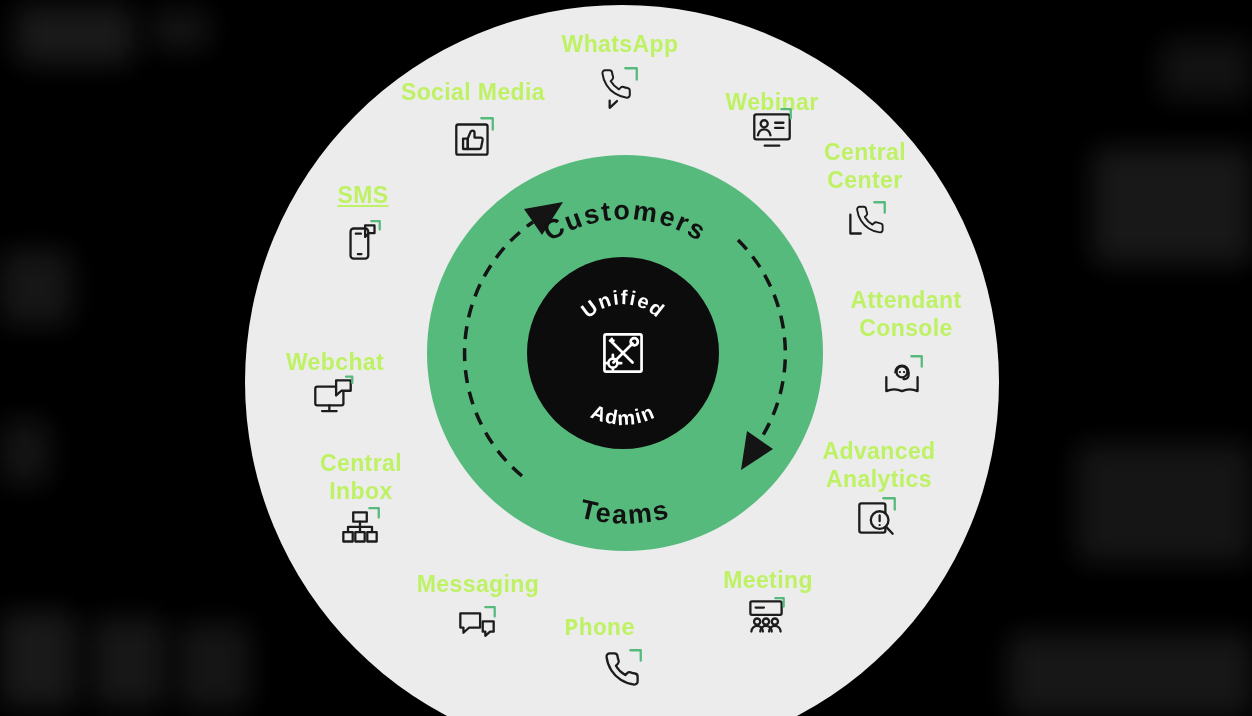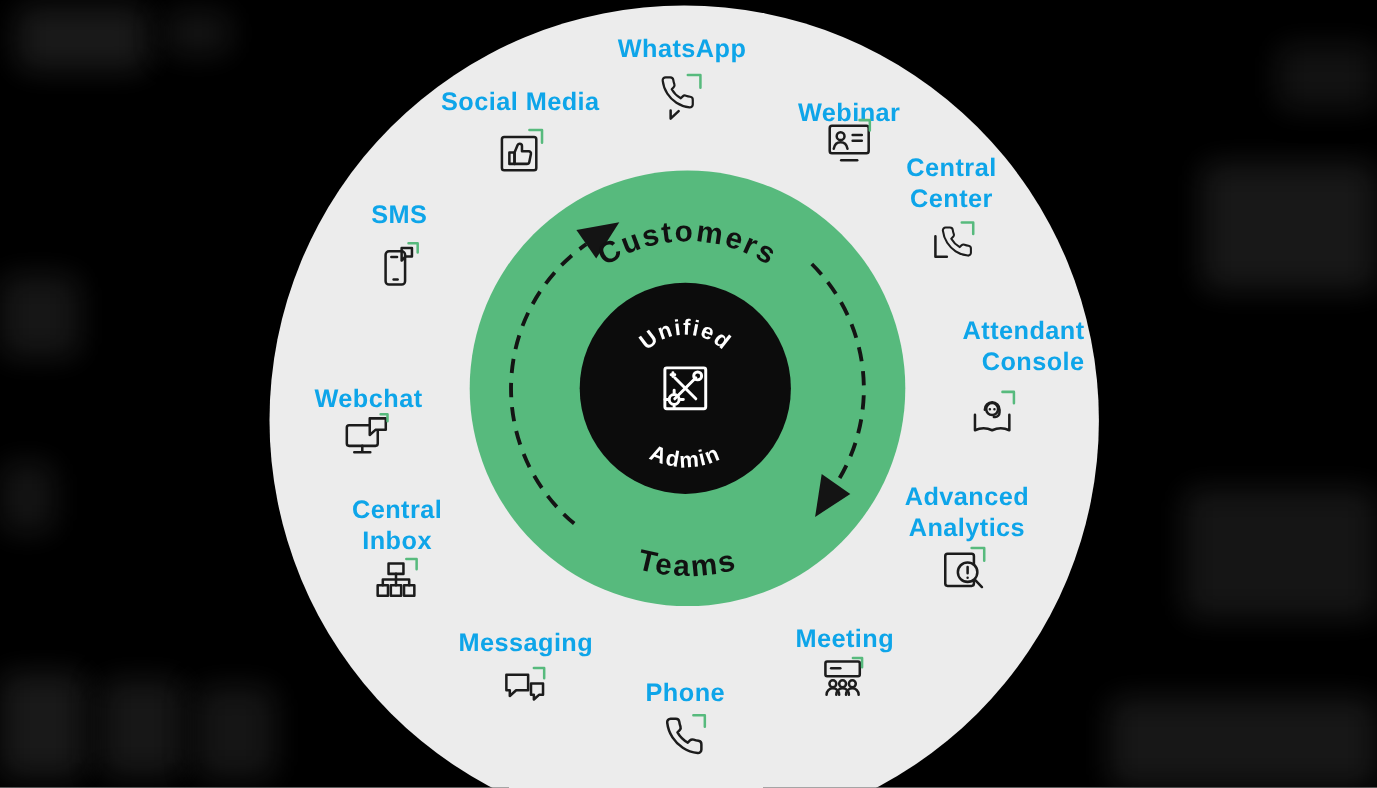--- a/index.html
+++ b/index.html
@@ -7,21 +7,21 @@
     width:1252px; height:716px; position:relative; overflow:hidden;
     background:#000; font-family:"Liberation Sans", sans-serif;
   }
   .bg-shape { position:absolute; filter:blur(14px); border-radius:10px; opacity:.9; }
   .outer-circle { position:absolute; left:245px; top:5px; width:754px; height:754px;
     border-radius:50%; background:#ececec; }
   .green-ring { position:absolute; left:427px; top:155px; width:396px; height:396px;
     border-radius:50%; background:#57ba7d; }
   .core-circle { position:absolute; left:527px; top:257px; width:192px; height:192px;
     border-radius:50%; background:#0c0c0c; }
-  .item-label { position:absolute; transform:translateX(-50%); color:#0ea5e9;
+  .item-label { position:absolute; transform:translateX(-50%); color:#bef264;
     font-size:23px; font-weight:600; letter-spacing:.4px; white-space:nowrap;
     text-align:center; line-height:1.22; }
   .item-label.wrap { white-space:normal; }
   .icon { position:absolute; width:50px; height:50px; }
   .icon svg { width:100%; height:100%; overflow:visible; fill:none; stroke:#1c1c1c;
     stroke-width:2.2; stroke-linecap:round; stroke-linejoin:round; }
   .icon svg .accent { stroke:#57ba7d; }
   .icon svg .fillbg { fill:#ececec; }
   .center-icon { position:absolute; left:596px; top:326px; width:54px; height:54px; }
   .center-icon svg { width:100%; height:100%; overflow:visible; fill:none; stroke:#ffffff;
@@ -60,28 +60,28 @@
     <circle cx="15" cy="33" r="4"></circle>
     <path d="M15 27.8v-2.2M15 38.2v2.2M9.8 33H7.6M20.2 33h2.2"></path>
     <path d="M12.5 13h3M14 11.5v3"></path>
   </svg>
 </div>
 
 <div class="item-label" style="left:620px;top:30px;">WhatsApp</div>
 <div class="item-label" style="left:473px;top:78px;">Social Media</div>
 <div class="item-label" style="left:772px;top:72px;margin-top:16px;">Webinar</div>
 <div class="item-label wrap" style="left:865px;top:138px;width:150px;">Central Center</div>
-<div class="item-label" style="left:363px;top:181px;">SMS</div>
-<div class="item-label wrap" style="left:906px;top:286px;width:160px;text-align:right;">Attendant Console</div>
+<div class="item-label" style="left:363px;top:181px;text-decoration:underline;">SMS</div>
+<div class="item-label wrap" style="left:906px;top:286px;width:160px;">Attendant Console</div>
 <div class="item-label" style="left:335px;top:336px;margin-top:12px;">Webchat</div>
 <div class="item-label wrap" style="left:879px;top:437px;width:180px;">Advanced Analytics</div>
 <div class="item-label wrap" style="left:361px;top:449px;width:130px;">Central Inbox</div>
 <div class="item-label" style="left:768px;top:566px;text-align:right;">Meeting</div>
 <div class="item-label" style="left:478px;top:570px;">Messaging</div>
-<div class="item-label" style="left:623px;top:615px;">Phone</div>
+<div class="item-label" style="left:600px;top:615px;font-family:Liberation Mono, monospace;">Phone</div>
 
 <div class="icon" style="left:593px;top:62px;">
   <svg viewBox="0 0 48 48">
     <path class="accent" d="M31 6h11v11"></path>
     <g transform="translate(1,0) scale(0.88)">
       <path d="M39 31.4v4.5a3 3 0 0 1-3.27 3 29.7 29.7 0 0 1-12.95-4.6 29.25 29.25 0 0 1-9-9A29.7 29.7 0 0 1 9.17 12.4 3 3 0 0 1 12.17 9h4.5a3 3 0 0 1 3 2.58c.19 1.44.54 2.85 1.05 4.22a3 3 0 0 1-.68 3.16l-1.9 1.9a24 24 0 0 0 9 9l1.9-1.9a3 3 0 0 1 3.17-.68c1.37.51 2.78.86 4.22 1.05A3 3 0 0 1 39 31.4z"></path>
     </g>
     <path d="M16 37v7l7-6.5"></path>
   </svg>
 </div>

